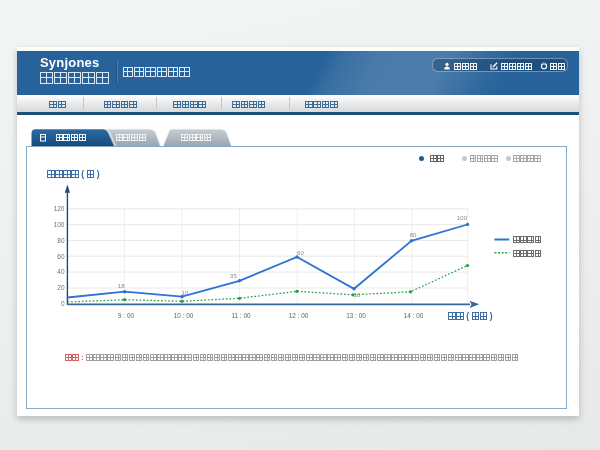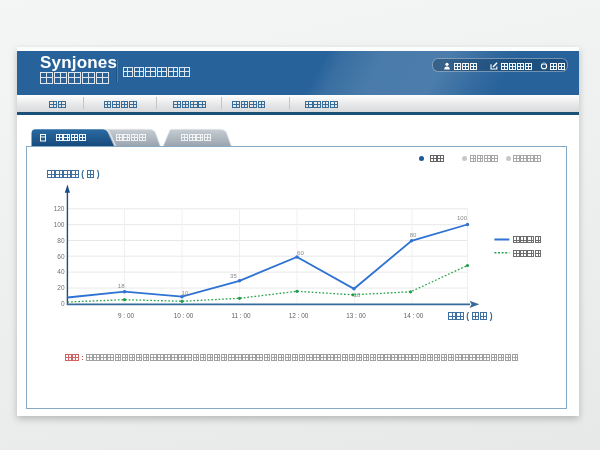--- a/index.html
+++ b/index.html
@@ -5,21 +5,21 @@
 html,body{width:600px;height:450px;overflow:hidden;font-family:"Liberation Sans",sans-serif}
 body{background:linear-gradient(168deg,#f4f5f5 0%,#eef0f0 50%,#e7e9e9 100%);position:relative}
 .ab{position:absolute}
 i.k{display:inline-block;box-sizing:border-box;position:relative;border:1px solid;opacity:.85}
 i.k:before{content:"";position:absolute;left:0;right:0;top:45%;height:1px;background:currentColor}
 i.k:after{content:"";position:absolute;top:0;bottom:0;left:45%;width:1px;background:currentColor}
 .card{left:17px;top:47px;width:562px;height:369px;background:#fff;box-shadow:0 3px 7px rgba(0,0,0,.22)}
 .strip{left:17px;top:47px;width:562px;height:4px;background:#fbfcfc}
 .hdr{left:17px;top:51px;width:562px;height:44px;background:
  linear-gradient(118deg, rgba(255,255,255,0) 53%, rgba(255,255,255,.08) 56%, rgba(255,255,255,.16) 63%, rgba(255,255,255,.17) 74%, rgba(255,255,255,.06) 81%, rgba(255,255,255,0) 86%),#27629a}
-.logo1{left:40px;top:55px;width:160px;height:15px;color:#fff;font-size:17px;font-weight:bold;letter-spacing:.2px;line-height:15px}
+.logo1{left:40px;top:55px;width:160px;height:15px;color:#fff;font-size:13px;font-weight:bold;letter-spacing:.2px;line-height:15px}
 .logo2{left:40px;top:71px;color:#fff;font-size:11.5px;line-height:13px}
 .logo2 i.k{width:12.5px;height:11.5px;margin:0 1.5px 0 0;vertical-align:middle}
 .hsep{left:116px;top:60px;width:1px;height:22px;background:rgba(0,30,60,.25);box-shadow:1px 0 0 rgba(255,255,255,.18)}
 .title{left:122px;top:65.5px;color:#fff;font-size:11px;line-height:11px}
 .title i.k{width:10.4px;height:10px;margin:0 .5px;vertical-align:middle}
 .pill{left:432px;top:58px;width:136px;height:14px;border:1px solid rgba(255,255,255,.38);border-radius:6px;background:rgba(8,40,72,.32);color:#fff}
 .pitem{position:absolute;top:3px;font-size:7.5px;line-height:8px;color:#fff}
 .pitem i.k{width:7px;height:7px;margin:0 .5px;vertical-align:middle;opacity:.95}
 .nav{left:17px;top:95px;width:562px;height:17px;background:linear-gradient(180deg,#ffffff,#e7e8e9 55%,#d7d9da)}
 .nitem{position:absolute;top:4.5px;font-size:8px;color:#1a578c}

